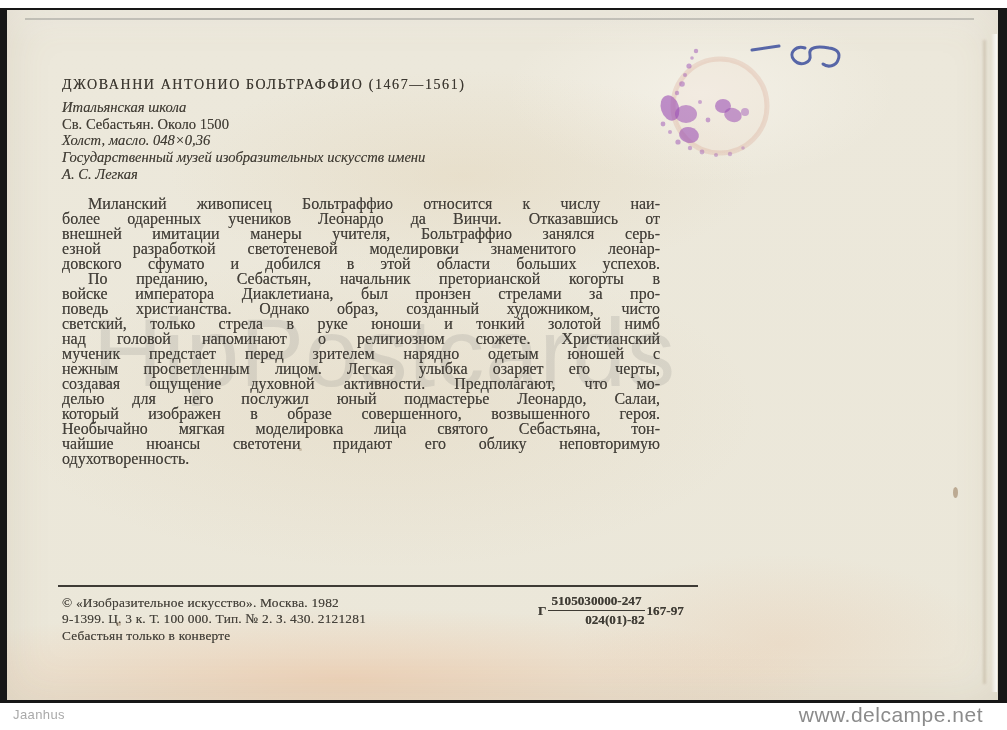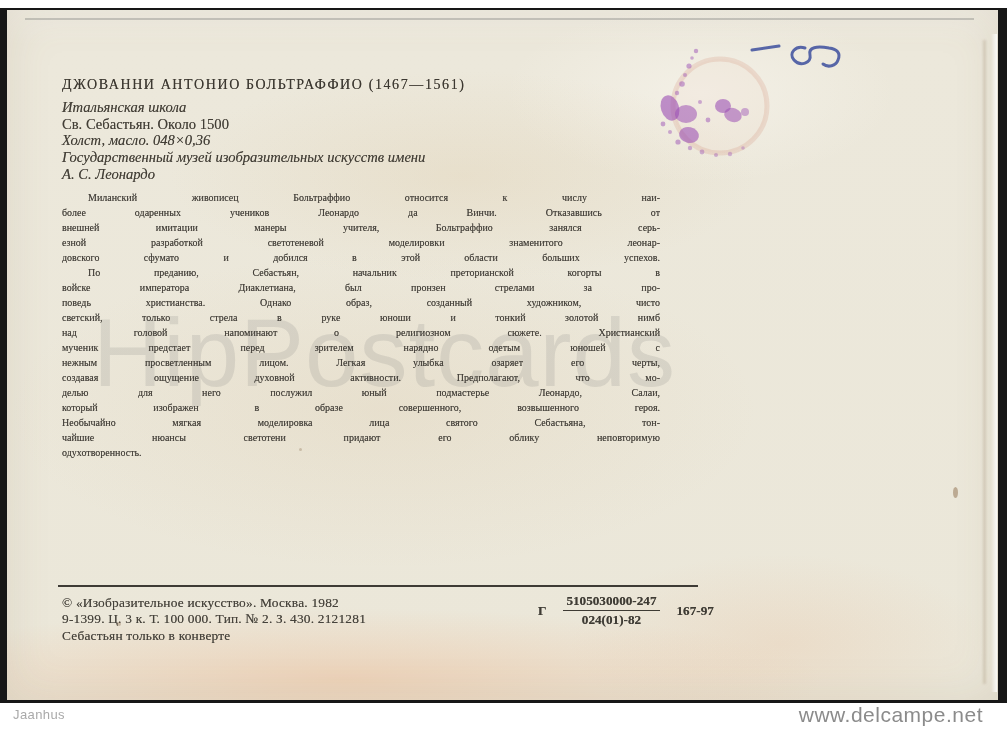--- a/index.html
+++ b/index.html
@@ -28,34 +28,34 @@
   .speck{position:absolute;border-radius:50%;}
 
   
   .header{position:absolute;left:55px;top:66px;color:#423e36;}
   .title{font-size:14px;line-height:18px;letter-spacing:1.6px;margin-bottom:5px;
          color:#3c3831;text-shadow:0 0 .4px rgba(60,54,44,.7);}
   .hline{font-size:14.6px;line-height:16.7px;text-shadow:0 0 .3px rgba(66,62,54,.6);}
   .it{font-style:italic;}
 
   
-  .bodytxt{position:absolute;left:55px;top:180px;width:598px;color:#44403a;
-           font-size:10px;line-height:15px;text-shadow:0 0 .4px rgba(68,64,58,.65);}
+  .bodytxt{position:absolute;left:55px;top:186px;width:598px;color:#44403a;
+           font-size:16px;line-height:15px;text-shadow:0 0 .4px rgba(68,64,58,.65);}
   .bline{text-align:justify;text-align-last:justify;white-space:normal;}
   .bline.ind{text-indent:26px;}
   .bline.endpara{text-align-last:left;}
 
   
   .rule{position:absolute;left:51px;top:575px;width:640px;height:2px;background:#3e3b35;}
   .imprint{position:absolute;left:55px;top:585px;color:#45423b;font-size:13.4px;
            line-height:16.3px;letter-spacing:.2px;text-shadow:0 0 .3px rgba(66,62,54,.6);}
   .codeblock{position:absolute;left:531px;top:583px;display:flex;align-items:center;
              color:#3e3b34;font-size:13.2px;font-weight:bold;
              text-shadow:0 0 .3px rgba(60,56,48,.6);}
-  .frac{display:inline-block;text-align:center;margin:0 17px;}
+  .frac{display:inline-block;text-align:right;margin:0 2px;}
   .frac .num{padding:0 3px 1px 3px;border-bottom:1.6px solid #3e3b34;}
   .frac .den{padding-top:1px;}
 
   
   .watermark{position:absolute;left:86px;top:288px;font-family:"Liberation Sans",sans-serif;
              font-size:96px;font-weight:normal;letter-spacing:1px;color:rgba(120,120,120,0.17);
              user-select:none;white-space:nowrap;}
   .stamp{position:absolute;left:633px;top:32px;width:180px;height:160px;}
   .pen{position:absolute;left:738px;top:26px;width:108px;height:46px;}
 
@@ -76,21 +76,21 @@
     <div class="edge-highlight"></div>
 
     <div class="watermark">HipPostcards</div>
 
     <div class="header">
       <div class="title">ДЖОВАННИ АНТОНИО БОЛЬТРАФФИО (1467—1561)</div>
       <div class="hline it">Итальянская школа</div>
       <div class="hline">Св. Себастьян. Около 1500</div>
       <div class="hline it">Холст, масло. 048×0,36</div>
       <div class="hline it">Государственный музей изобразительных искусств имени</div>
-      <div class="hline it">А. С. Леонардо</div>
+      <div class="hline it">А. С. Легкая</div>
     </div>
 
     <div class="bodytxt">
       <div class="bline ind">Миланский живописец Больтраффио относится к числу наи-</div>
       <div class="bline">более одаренных учеников Леонардо да Винчи. Отказавшись от</div>
       <div class="bline">внешней имитации манеры учителя, Больтраффио занялся серь-</div>
       <div class="bline">езной разработкой светотеневой моделировки знаменитого леонар-</div>
       <div class="bline">довского сфумато и добился в этой области больших успехов.</div>
       <div class="bline ind">По преданию, Себастьян, начальник преторианской когорты в</div>
       <div class="bline">войске императора Диаклетиана, был пронзен стрелами за про-</div>

